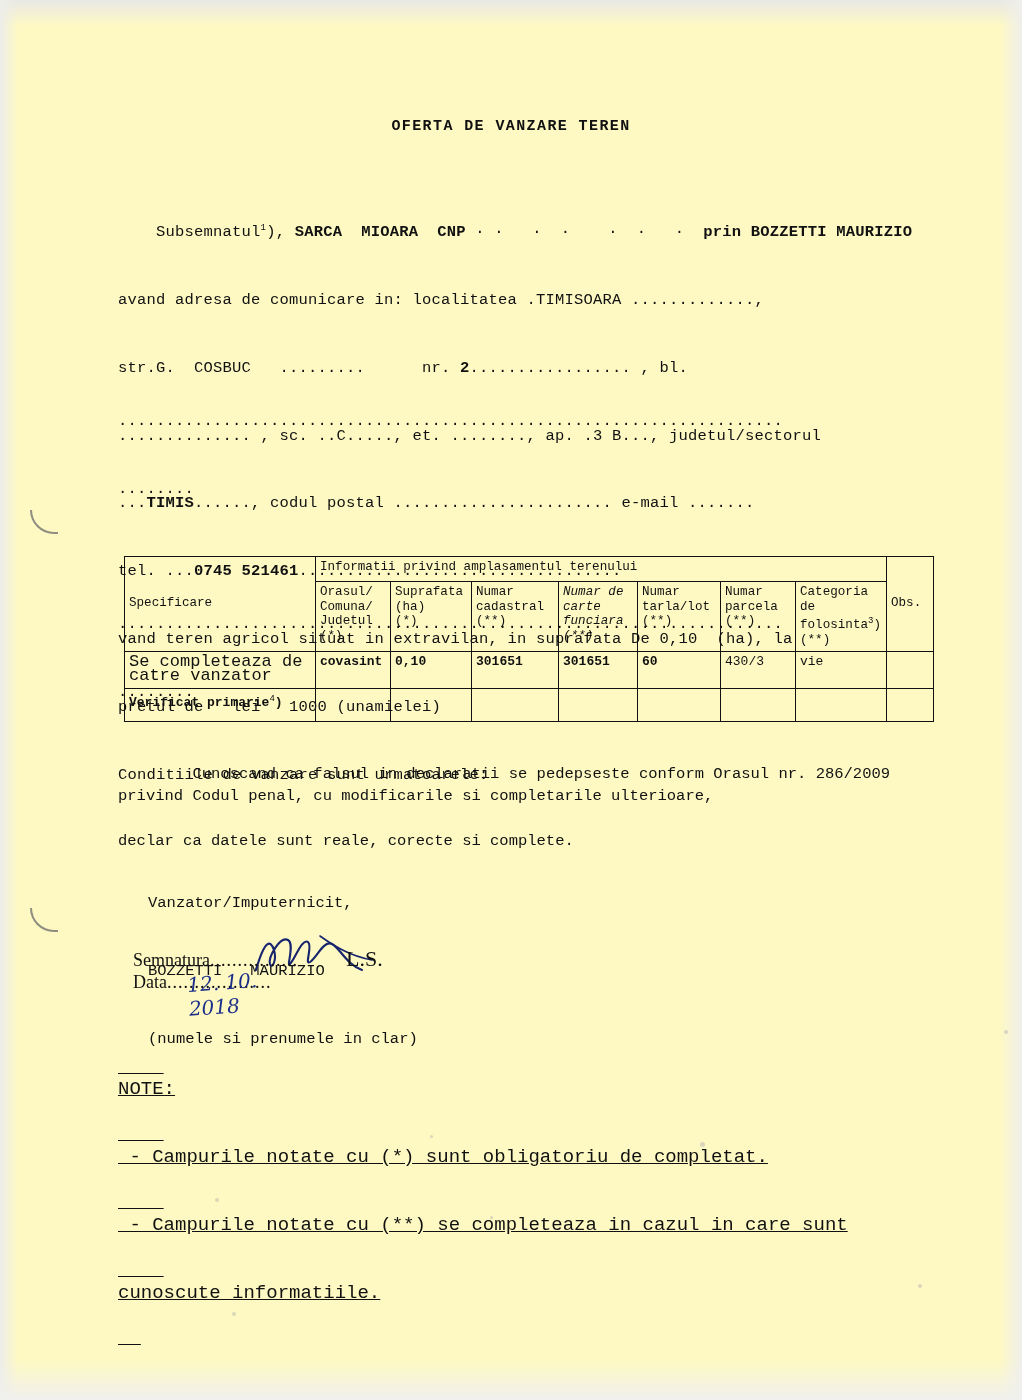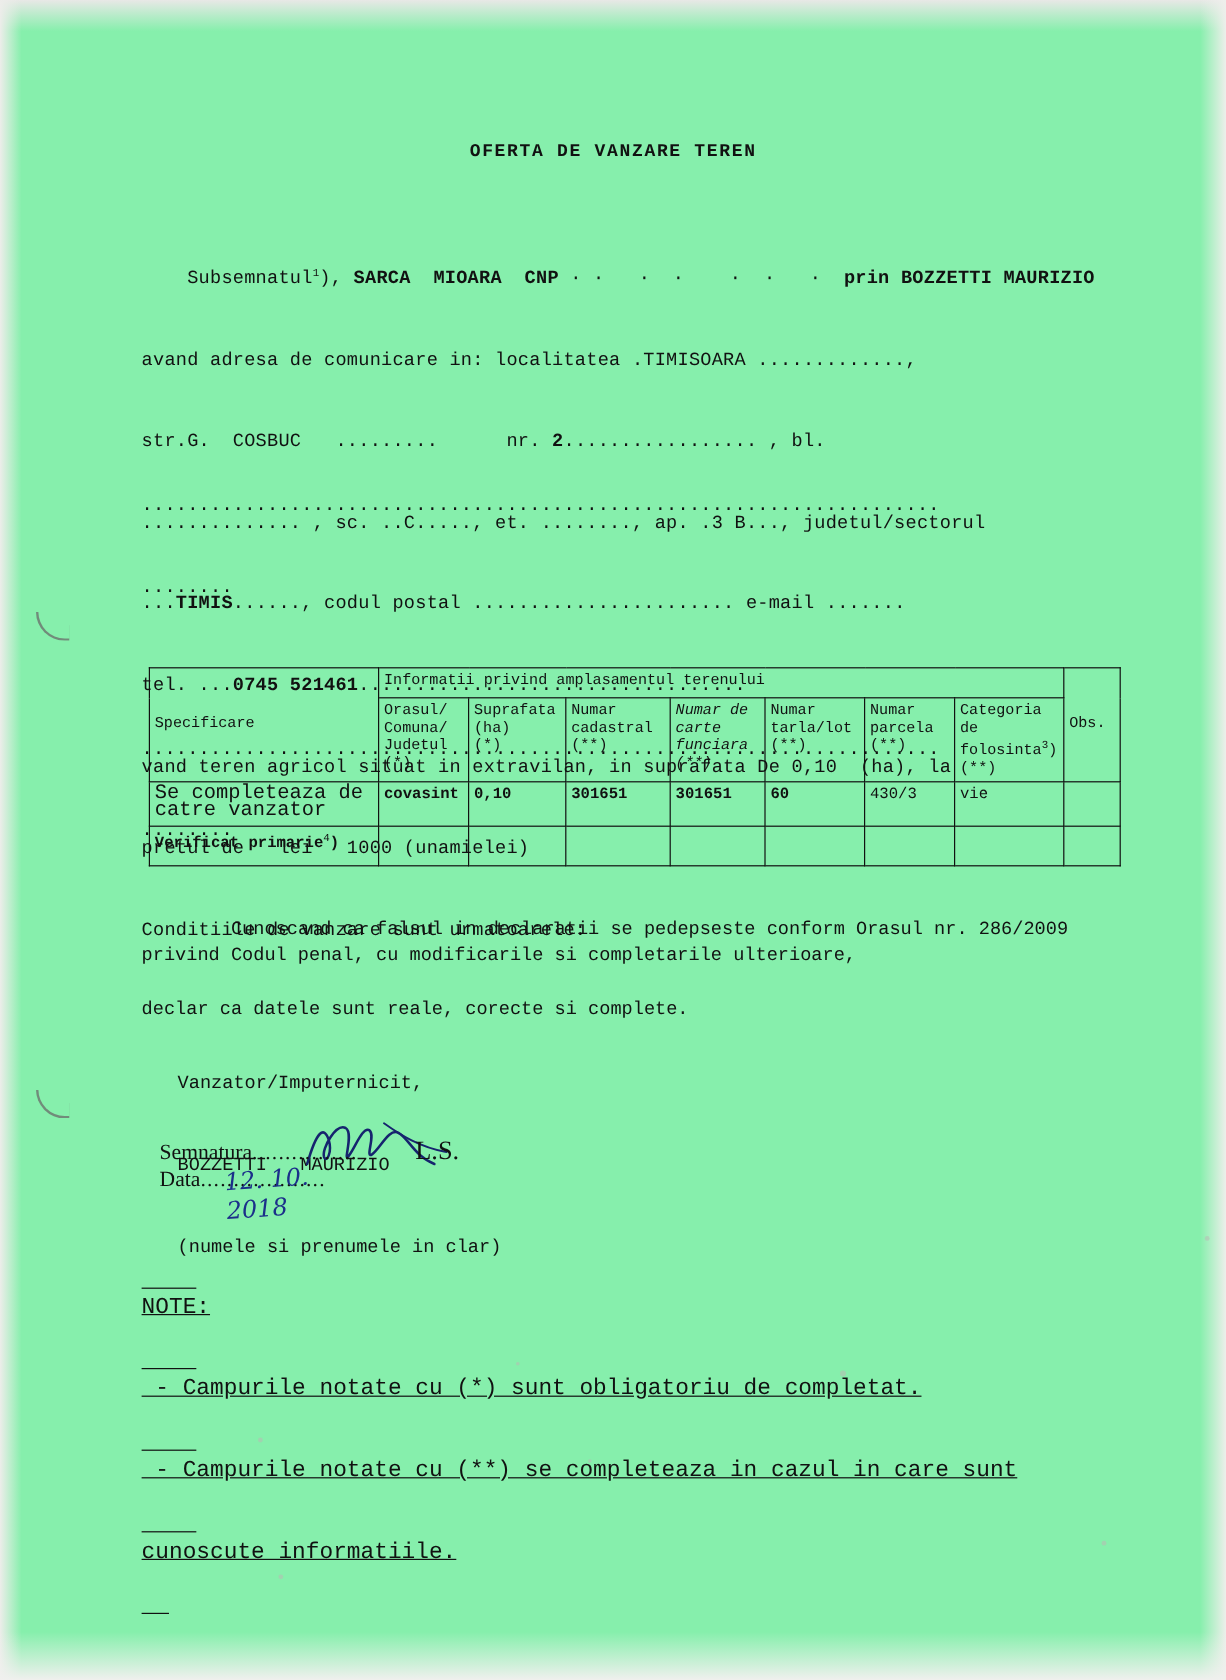--- a/index.html
+++ b/index.html
@@ -11,21 +11,21 @@
     width: 1022px;
     height: 1400px;
     position: relative;
     font-family: "Liberation Mono", "DejaVu Sans Mono", monospace;
     color: #111111;
     overflow: hidden;
   }
   .page {
     position: absolute;
     inset: 0;
-    background: #86efac;
+    background: #fef9c3;
   }
   
   .scan-edge-top {
     position: absolute; top: 0; left: 0; right: 0; height: 26px;
     background: linear-gradient(to bottom, #e8e8e6, rgba(255,255,255,0));
     pointer-events: none;
   }
   .scan-edge-left {
     position: absolute; top: 0; bottom: 0; left: 0; width: 18px;
     background: linear-gradient(to right, #ededea, rgba(255,255,255,0));

